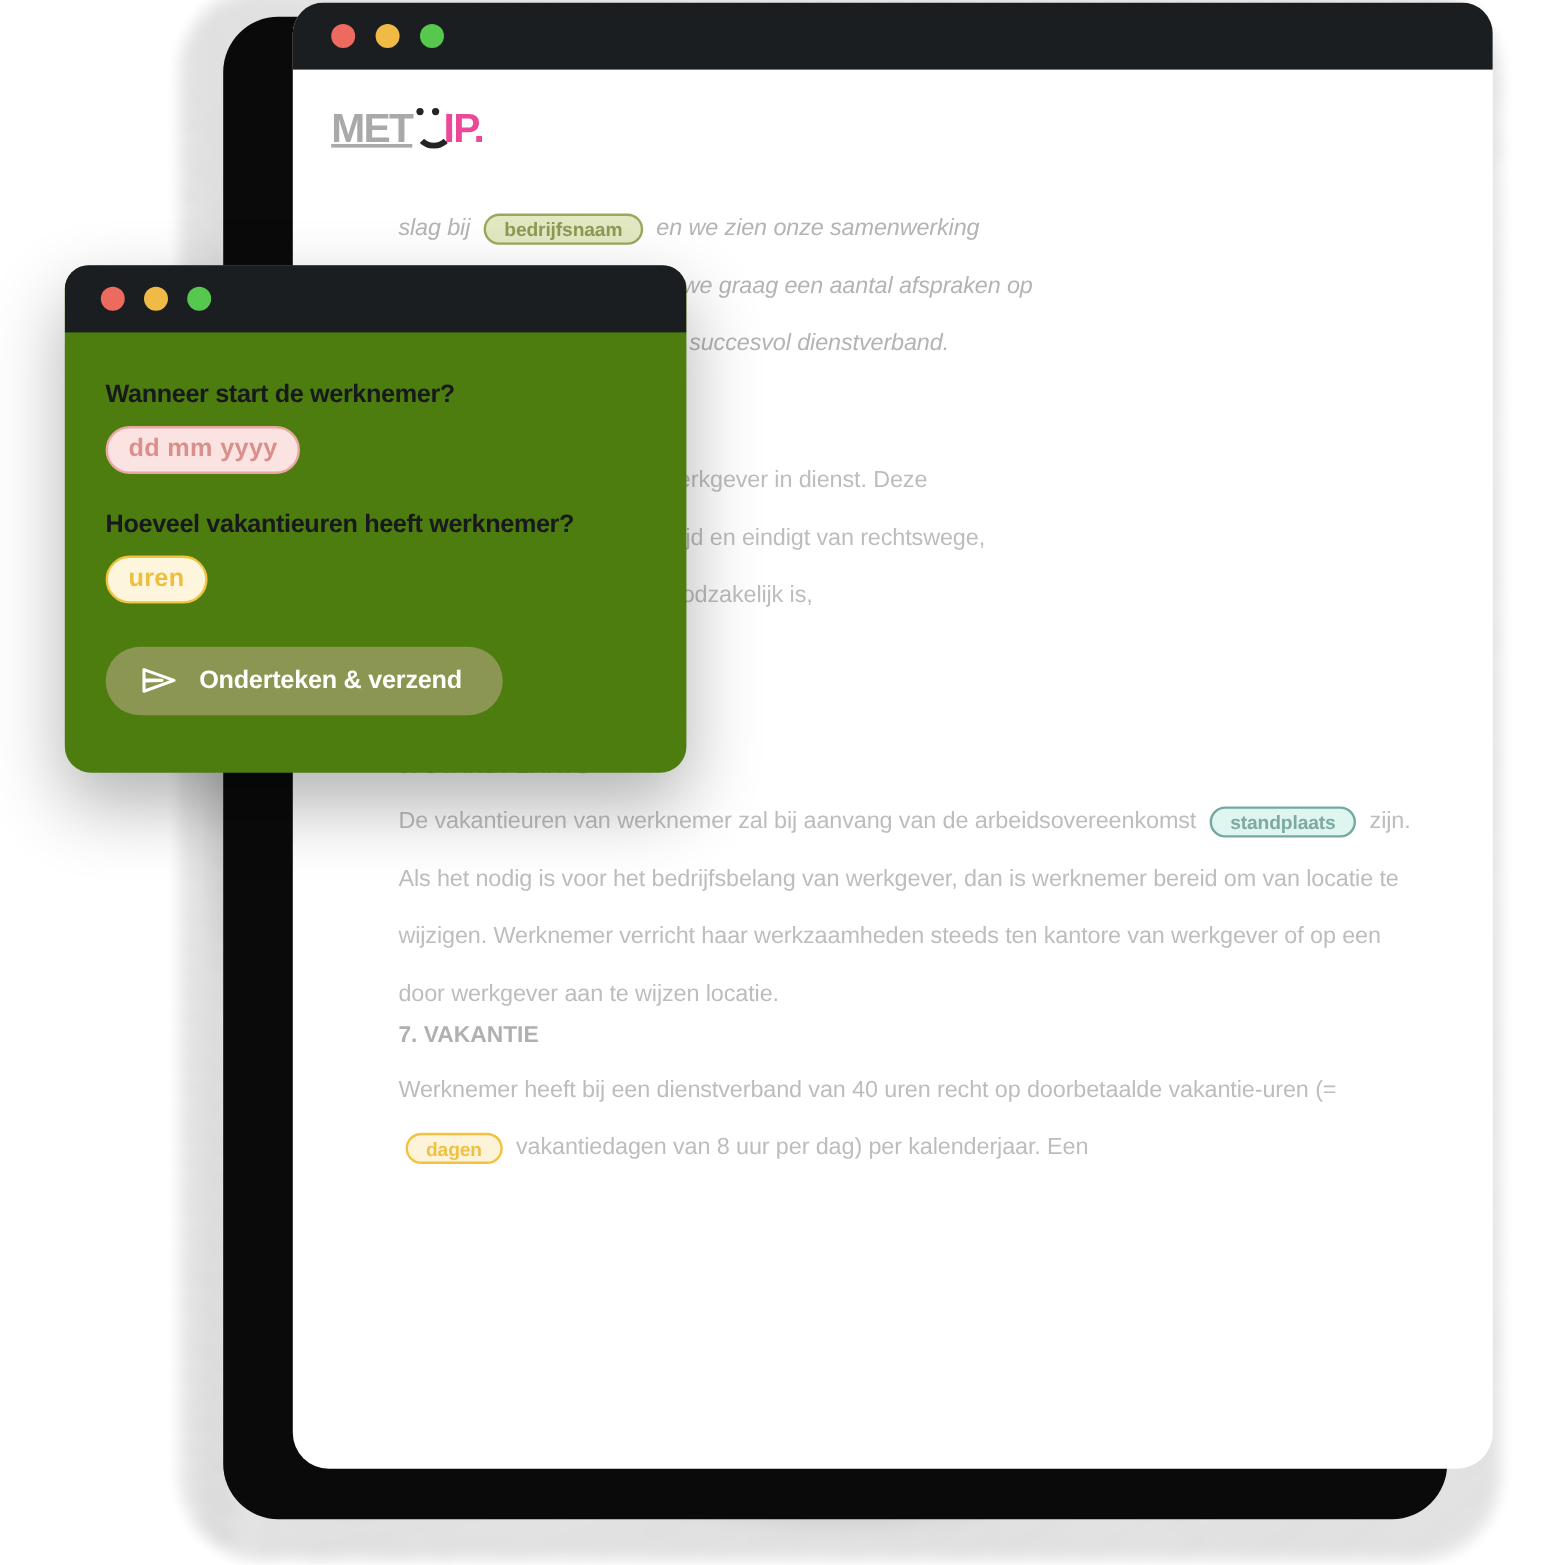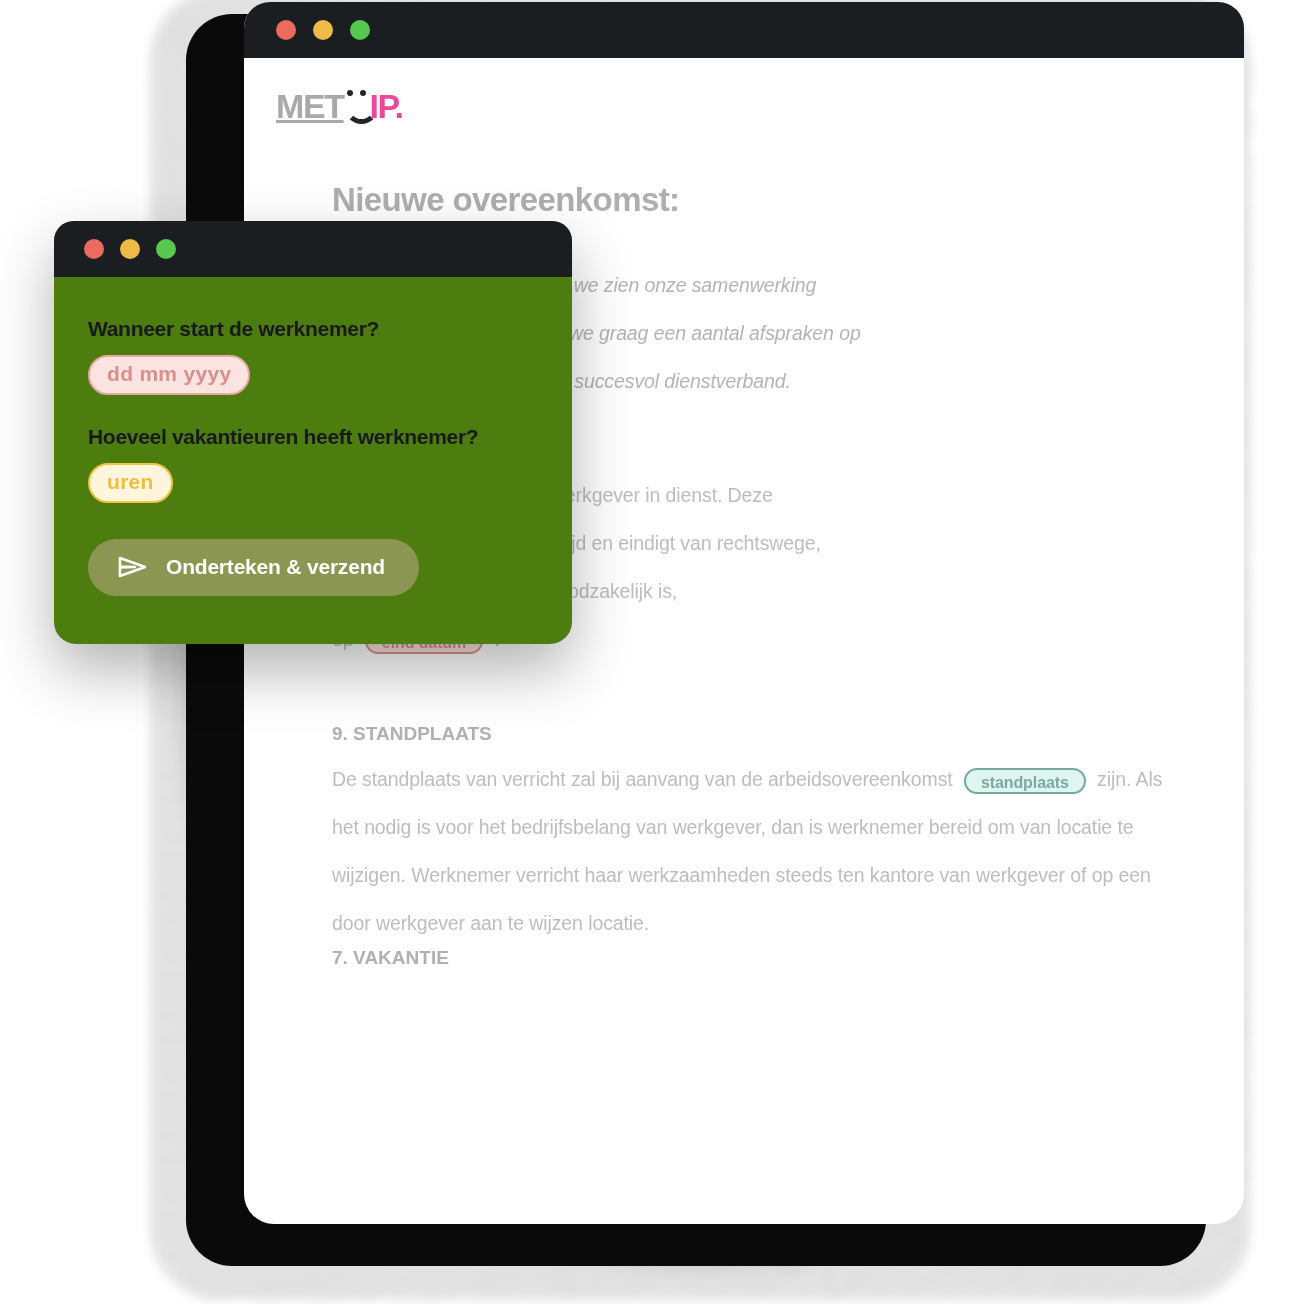--- a/index.html
+++ b/index.html
@@ -250,21 +250,20 @@
     <div class="logo">
       <span class="lt">MET</span>
         <span class="smiley">
           <span class="mouth"></span>
           <span class="eye l"></span>
           <span class="eye r"></span>
         </span>
         <span class="dk">IP.</span>
     </div>
 
-    <div class="doc-title">Nieuwe overeenkomst:</div>
 
     <div class="doc-content">
 
       <div class="intro">
         <span>slag bij</span>
         <span class="pill green">bedrijfsnaam</span>
         <span>en we zien onze samenwerking</span><br>
         <span>rbeidsovereenkomst zetten we graag een aantal afspraken op</span><br>
         <span>e een mooie basis voor een succesvol dienstverband.</span>
       </div>
@@ -279,28 +278,33 @@
           <span>ge opzeggingshandeling noodzakelijk is,</span><br>
           <span>op</span>
           <span class="pill red">eind datum</span>
           <span>.</span>
         </div>
       </div>
 
       <div class="gap-top-3">
         <div class="sec-head">9. STANDPLAATS</div>
         <div class="sec-body p">
-          <span>De standplaats van verricht zal bij aanvang van de arbeidsovereenkomst</span>
+          <span>De vakantieuren van werknemer zal bij aanvang van de arbeidsovereenkomst</span>
           <span class="pill teal">standplaats</span>
           <span>zijn. Als het nodig is voor het bedrijfsbelang van werkgever, dan is werknemer bereid om van locatie te wijzigen. Werknemer verricht  haar werkzaamheden steeds ten kantore van werkgever of op een door werkgever aan te wijzen locatie.</span>
         </div>
       </div>
 
       <div class="gap-top-7">
         <div class="sec-head">7. VAKANTIE</div>
+        <div class="sec-body p">
+          <span>Werknemer heeft bij een dienstverband van 40 uren recht op  doorbetaalde vakantie-uren (=</span>
+          <span class="pill yellow">dagen</span>
+          <span>vakantiedagen van 8 uur per dag) per kalenderjaar. Een</span>
+        </div>
       </div>
 
     </div>
   </div>
 </div>
 
 <div class="window-modal">
 
   <div class="modal-titlebar">
     <span class="dot red"></span>

